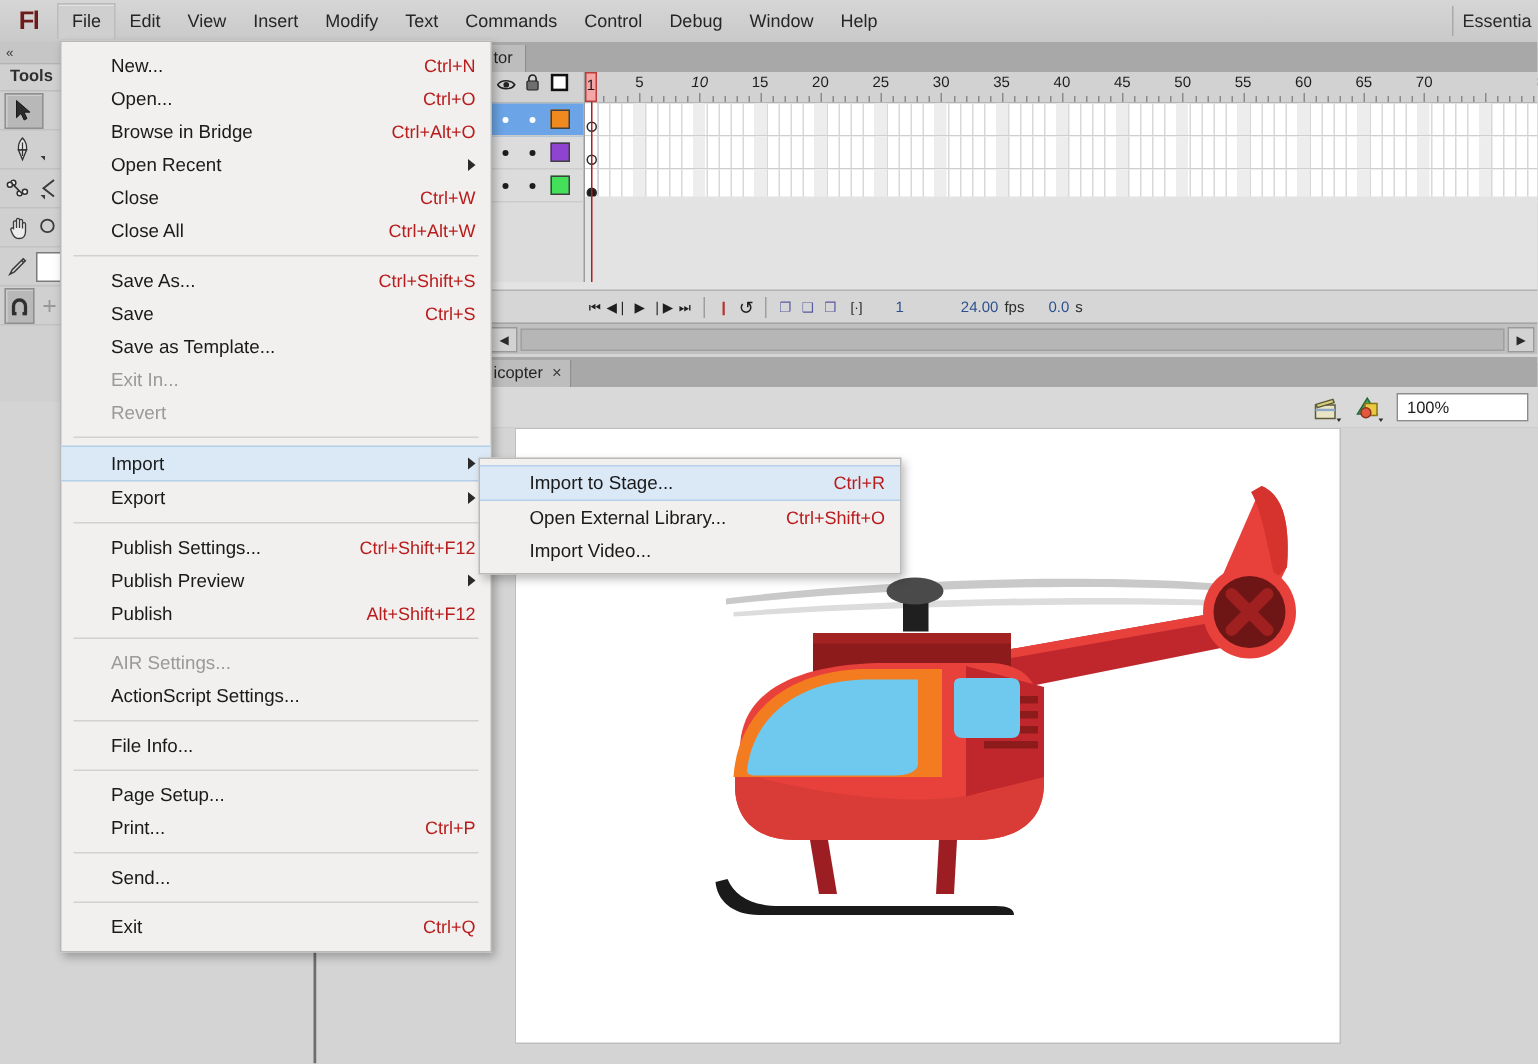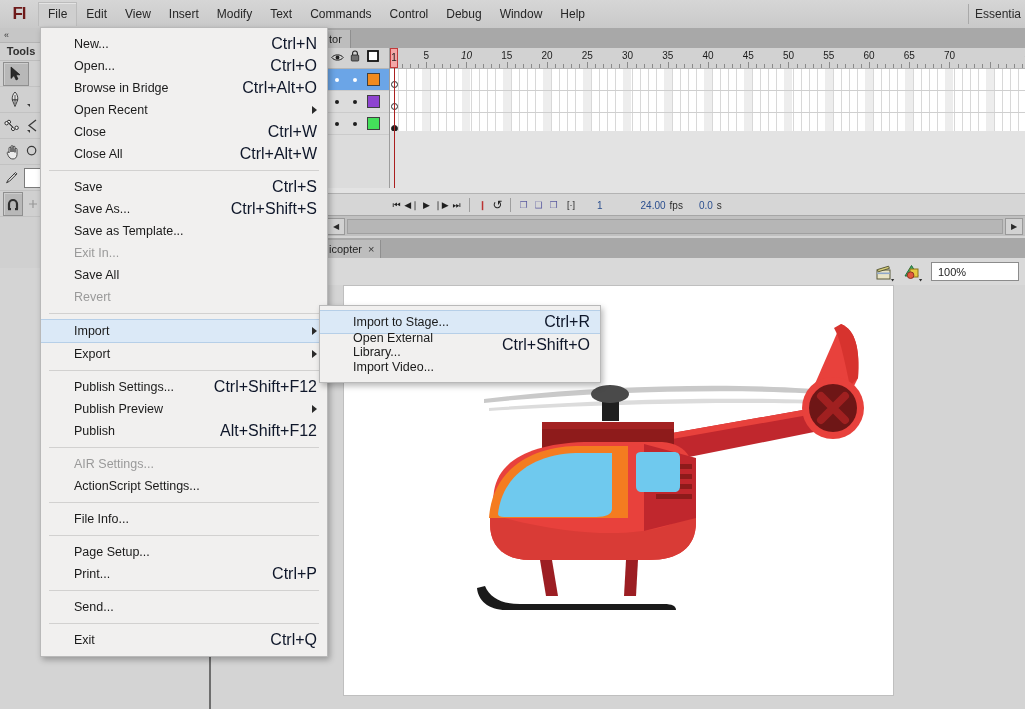--- a/index.html
+++ b/index.html
@@ -130,21 +130,21 @@
   #stage-area{position:absolute;left:325px;top:285px;width:700px;height:424px;background:#d4d4d4;}
   #stage{position:absolute;left:18px;top:0px;width:551px;height:411px;background:#fff;
          border:1px solid #bfbfbf;box-sizing:border-box;}
 
   
   #file-menu{position:absolute;left:40px;top:27px;width:286px;background:#f1f0ef;
              border:1px solid #b9b9b9;box-shadow:2px 3px 6px rgba(0,0,0,.28);
              padding:5px 0;z-index:60;}
   .mi{height:22px;display:flex;align-items:center;padding:0 10px 0 33px;font-size:12.5px;
       color:#1a1a1a;position:relative;cursor:default;}
-  .mi .acc{margin-left:auto;font-size:16px;color:#0f172a;padding-left:18px;}
+  .mi .acc{margin-left:auto;font-size:12px;color:#b91c1c;padding-left:18px;}
   .mi.disabled{color:#9a9a9a;}
   .mi.disabled .acc{color:#9a9a9a;}
   .mi.hl{background:#dbe9f7;border-top:1px solid #b6cfe8;border-bottom:1px solid #b6cfe8;}
   .mi .arrow{margin-left:auto;width:0;height:0;border-top:4px solid transparent;
              border-bottom:4px solid transparent;border-left:5px solid #2a2a2a;}
   .msep{height:1px;background:#d2d1d0;margin:5px 8px;}
 
   
   #import-menu{position:absolute;left:319px;top:305px;width:280px;background:#f1f0ef;
                border:1px solid #b9b9b9;box-shadow:2px 3px 6px rgba(0,0,0,.28);
@@ -853,37 +853,33 @@
     <div class="mi">
       <span>Close</span>
       <span class="acc">Ctrl+W</span>
     </div>
     <div class="mi">
       <span>Close All</span>
       <span class="acc">Ctrl+Alt+W</span>
     </div>
     <div class="msep"></div>
     <div class="mi">
+      <span>Save As...</span>
+      <span class="acc">Ctrl+Shift+S</span>
+    </div>
+    <div class="mi">
       <span>Save</span>
       <span class="acc">Ctrl+S</span>
     </div>
     <div class="mi">
-      <span>Save As...</span>
-      <span class="acc">Ctrl+Shift+S</span>
-    </div>
-    <div class="mi">
       <span>Save as Template...</span>
       <span class="acc"></span>
     </div>
     <div class="mi disabled">
       <span>Exit In...</span>
-      <span class="acc"></span>
-    </div>
-    <div class="mi">
-      <span>Save All</span>
       <span class="acc"></span>
     </div>
     <div class="mi disabled">
       <span>Revert</span>
       <span class="acc"></span>
     </div>
     <div class="msep"></div>
     <div class="mi hl">
       <span>Import</span>
       <span class="arrow"></span>

